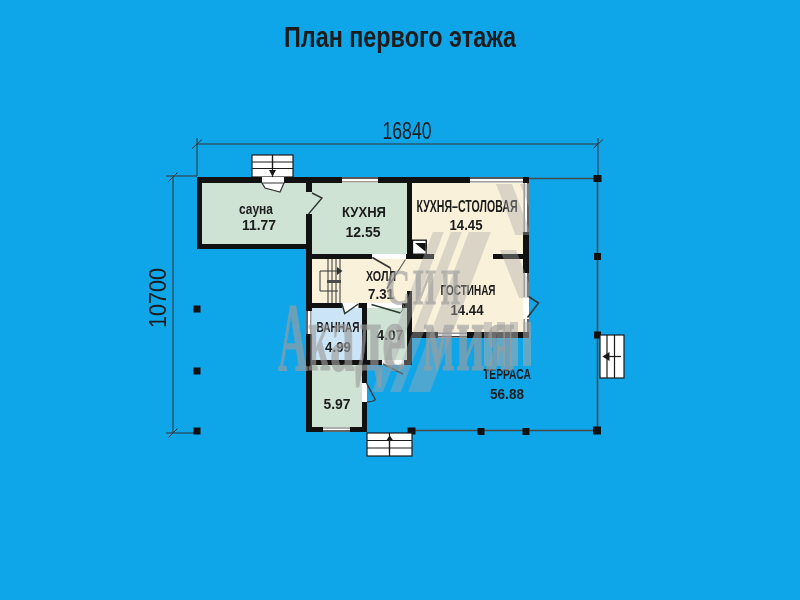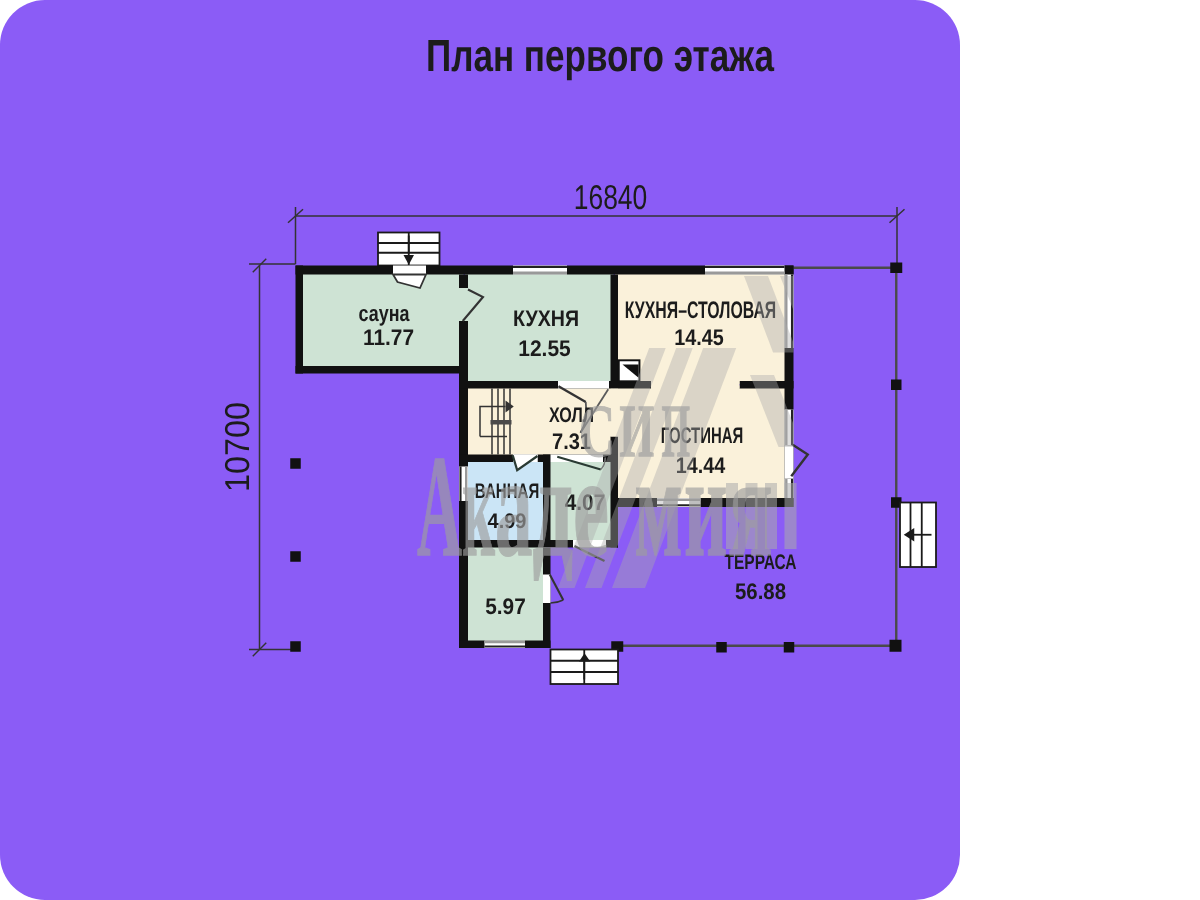--- a/index.html
+++ b/index.html
@@ -1,16 +1,16 @@
 <!DOCTYPE html>
 <html><head>
 <meta charset="utf-8">
 <style>
   html,body{margin:0;padding:0;background:#ffffff;}
-  #page{width:640px;height:600px;position:relative;background:#8b5cf6;overflow:hidden;border-radius:30px;}
+  #page{width:800px;height:600px;position:relative;background:#0ea5e9;overflow:hidden;}
   svg{position:absolute;left:0;top:0;}
   text{font-family:"Liberation Sans",sans-serif;fill:#1c1c1c;}
   .wm{font-family:"Liberation Serif",serif;fill:#9e9e9e;font-weight:bold;stroke:#9e9e9e;stroke-width:0.9;}
 </style>
 </head>
 <body>
 <div id="page">
 <svg width="800" height="600" viewBox="0 0 800 600">
 
 <g>

